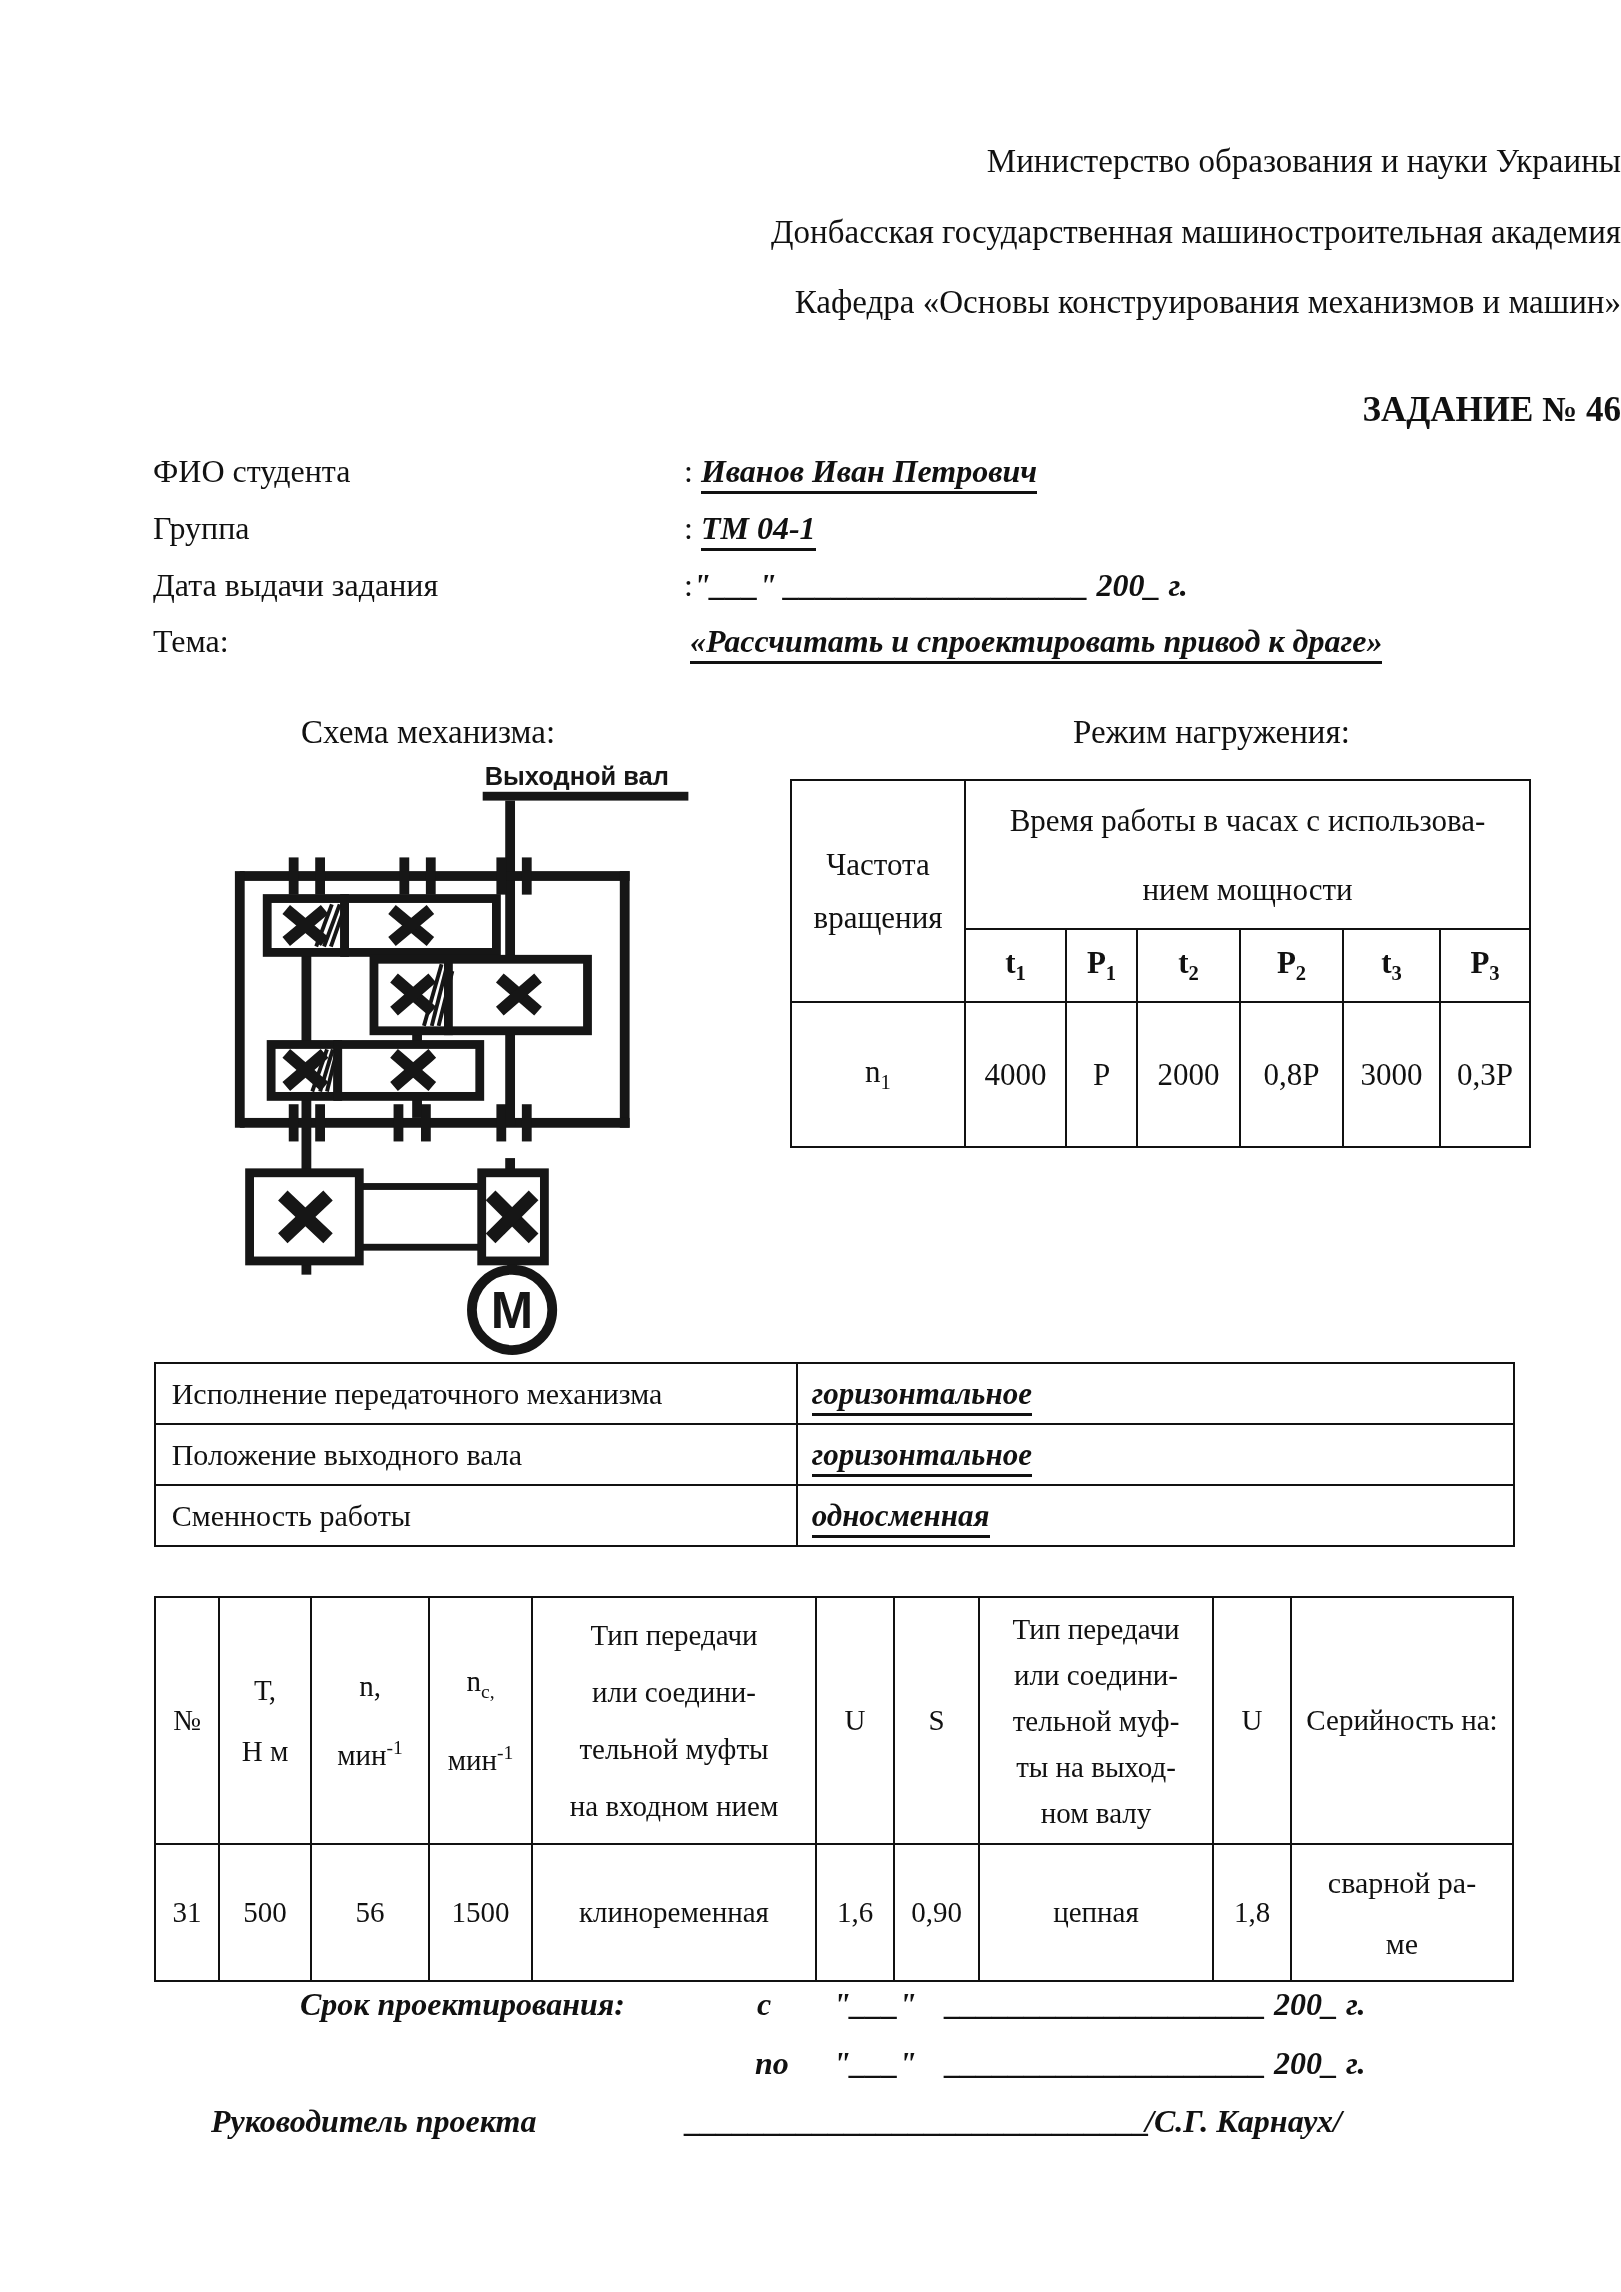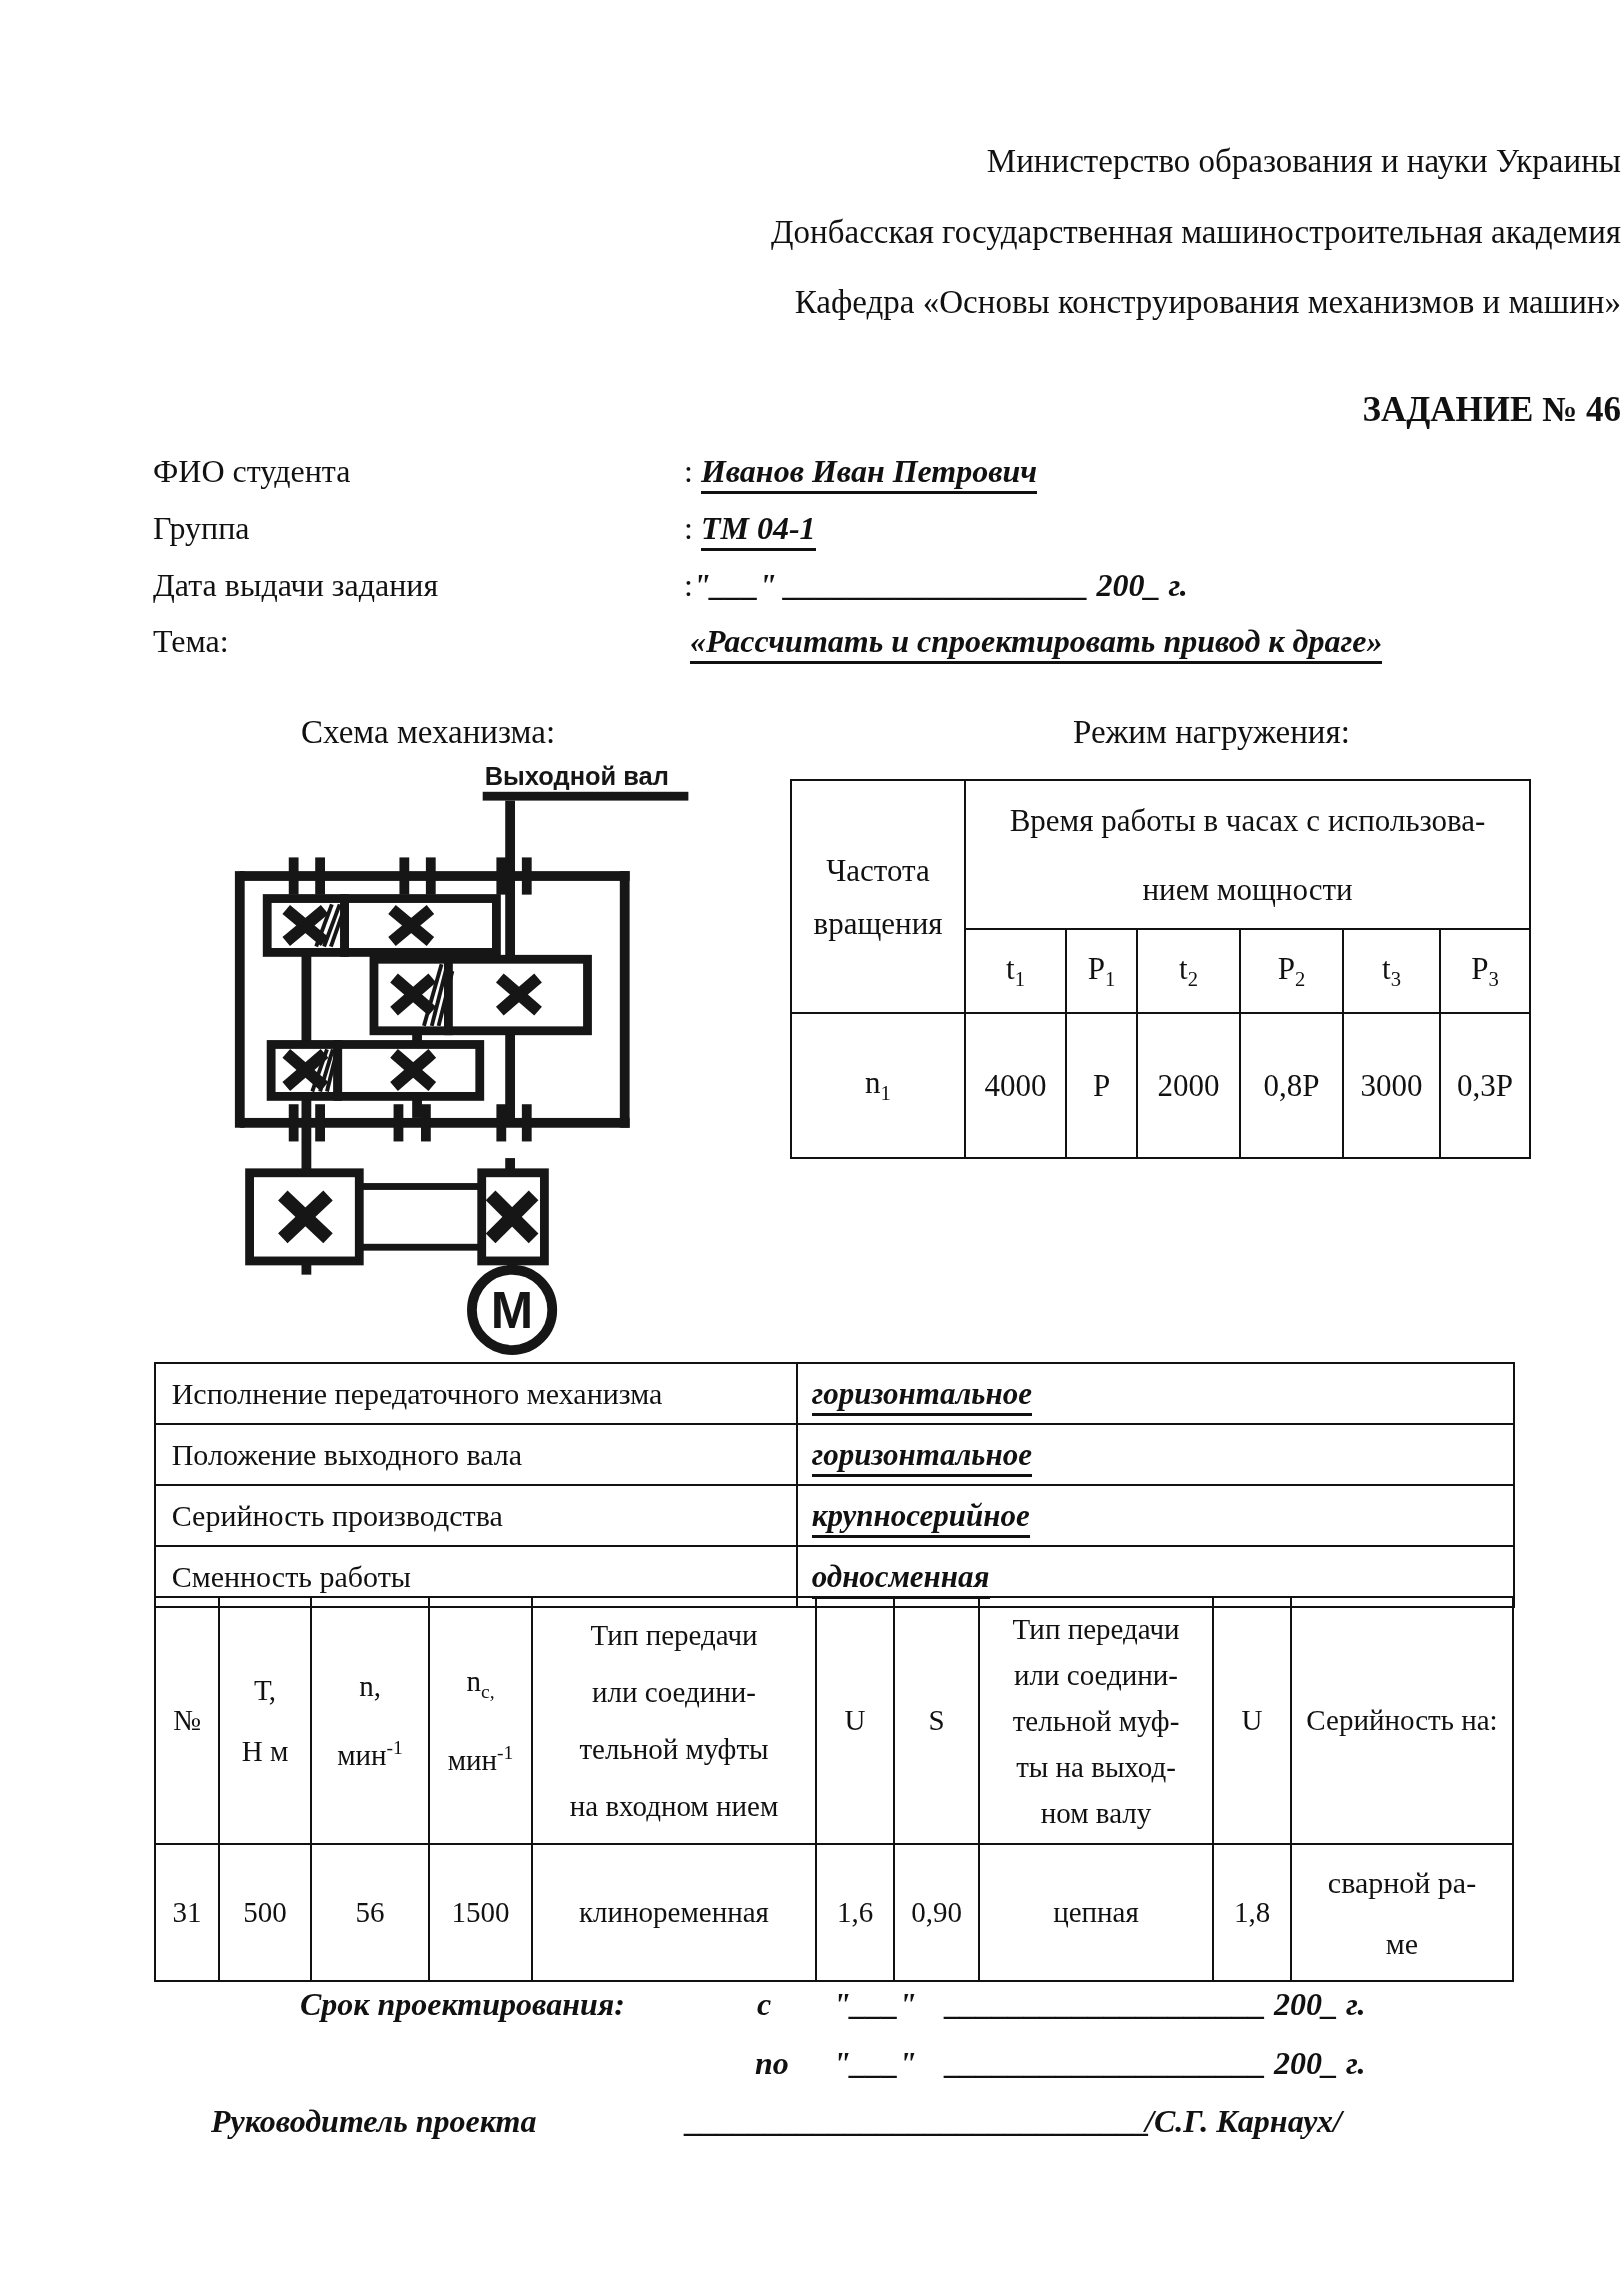--- a/index.html
+++ b/index.html
@@ -191,21 +191,21 @@
           <tr style="height:149px;">
         <td rowspan="2" class="freq-cell">
           <div>Частота</div>
           <div>вращения</div>
         </td>
         <td colspan="6" class="time-cell">
           <div>Время работы в часах с использова-</div>
           <div>нием мощности</div>
         </td>
       </tr>
-      <tr style="height:84px;">
+      <tr style="height:73px;font-weight:bold;">
         <td><span>t</span><sub>1</sub></td>
         <td><span>P</span><sub>1</sub></td>
         <td><span>t</span><sub>2</sub></td>
         <td><span>P</span><sub>2</sub></td>
         <td><span>t</span><sub>3</sub></td>
         <td><span>P</span><sub>3</sub></td>
       </tr>
       <tr style="height:145px;">
         <td><span>n</span><sub>1</sub></td>
         <td>4000</td>
@@ -226,24 +226,20 @@
           <col style="width:717px">
         </colgroup>
       <tbody>
           <tr>
         <td class="param-label">Исполнение передаточного механизма</td>
         <td class="param-value"><span class="bi u4">горизонтальное</span></td>
       </tr>
       <tr>
         <td class="param-label">Положение выходного вала</td>
         <td class="param-value"><span class="bi u4">горизонтальное</span></td>
-      </tr>
-      <tr>
-        <td class="param-label">Серийность производства</td>
-        <td class="param-value"><span class="bi u4">крупносерийное</span></td>
       </tr>
       <tr>
         <td class="param-label">Сменность работы</td>
         <td class="param-value"><span class="bi u4">односменная</span></td>
       </tr>
     </tbody>
       </table>
   </div>
 
   <div class="main-table">

